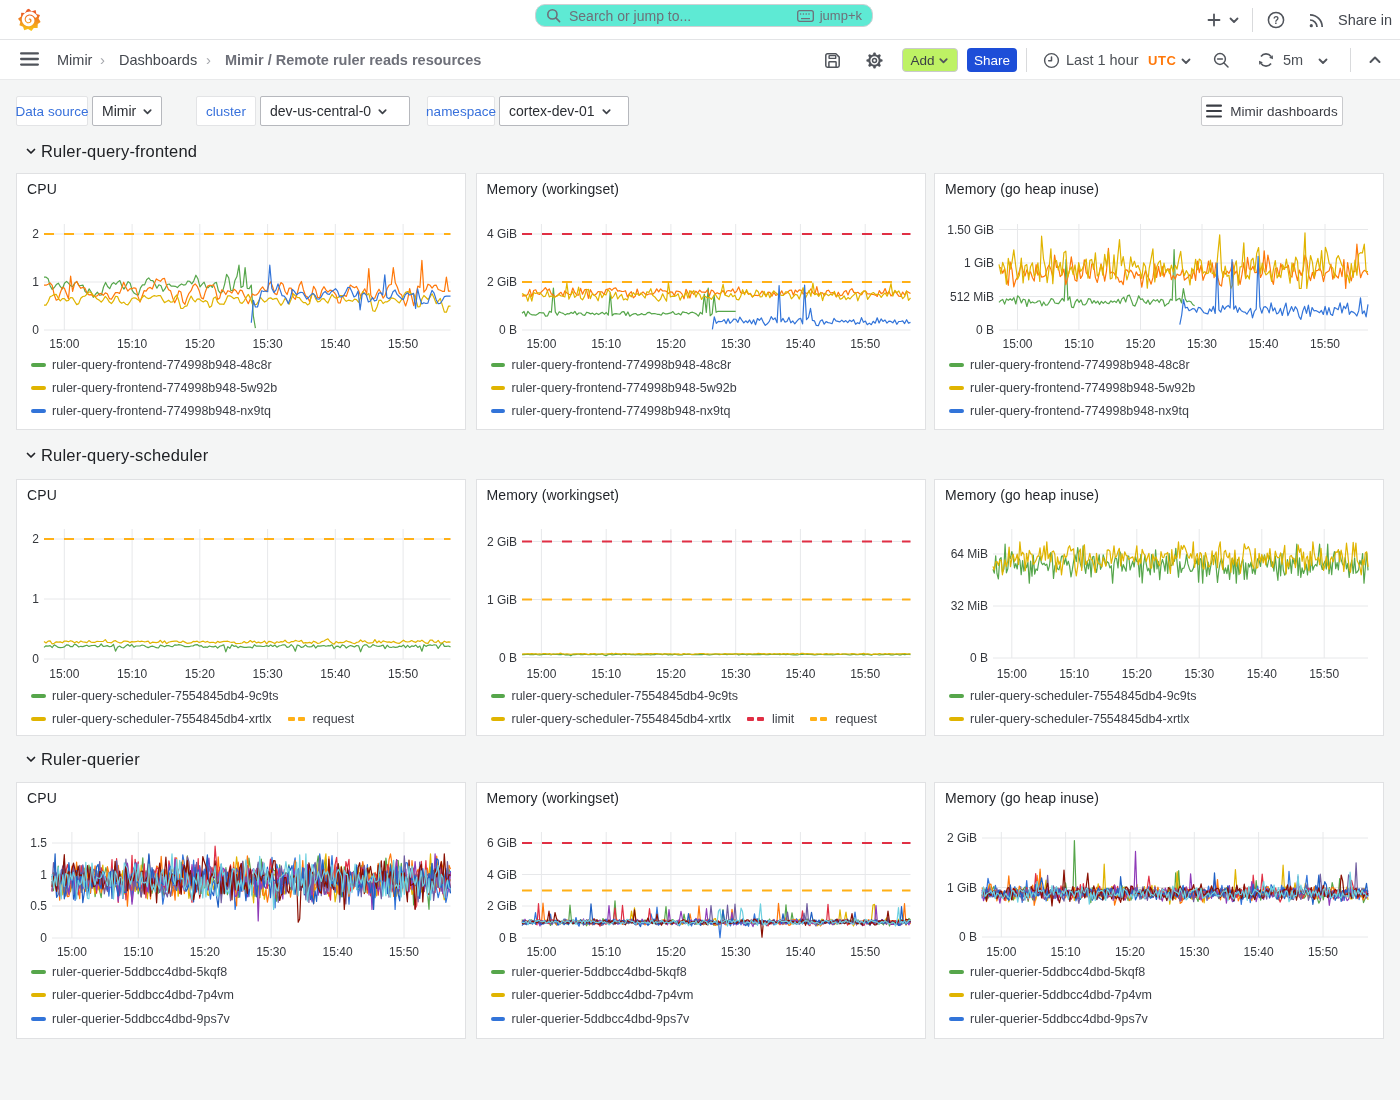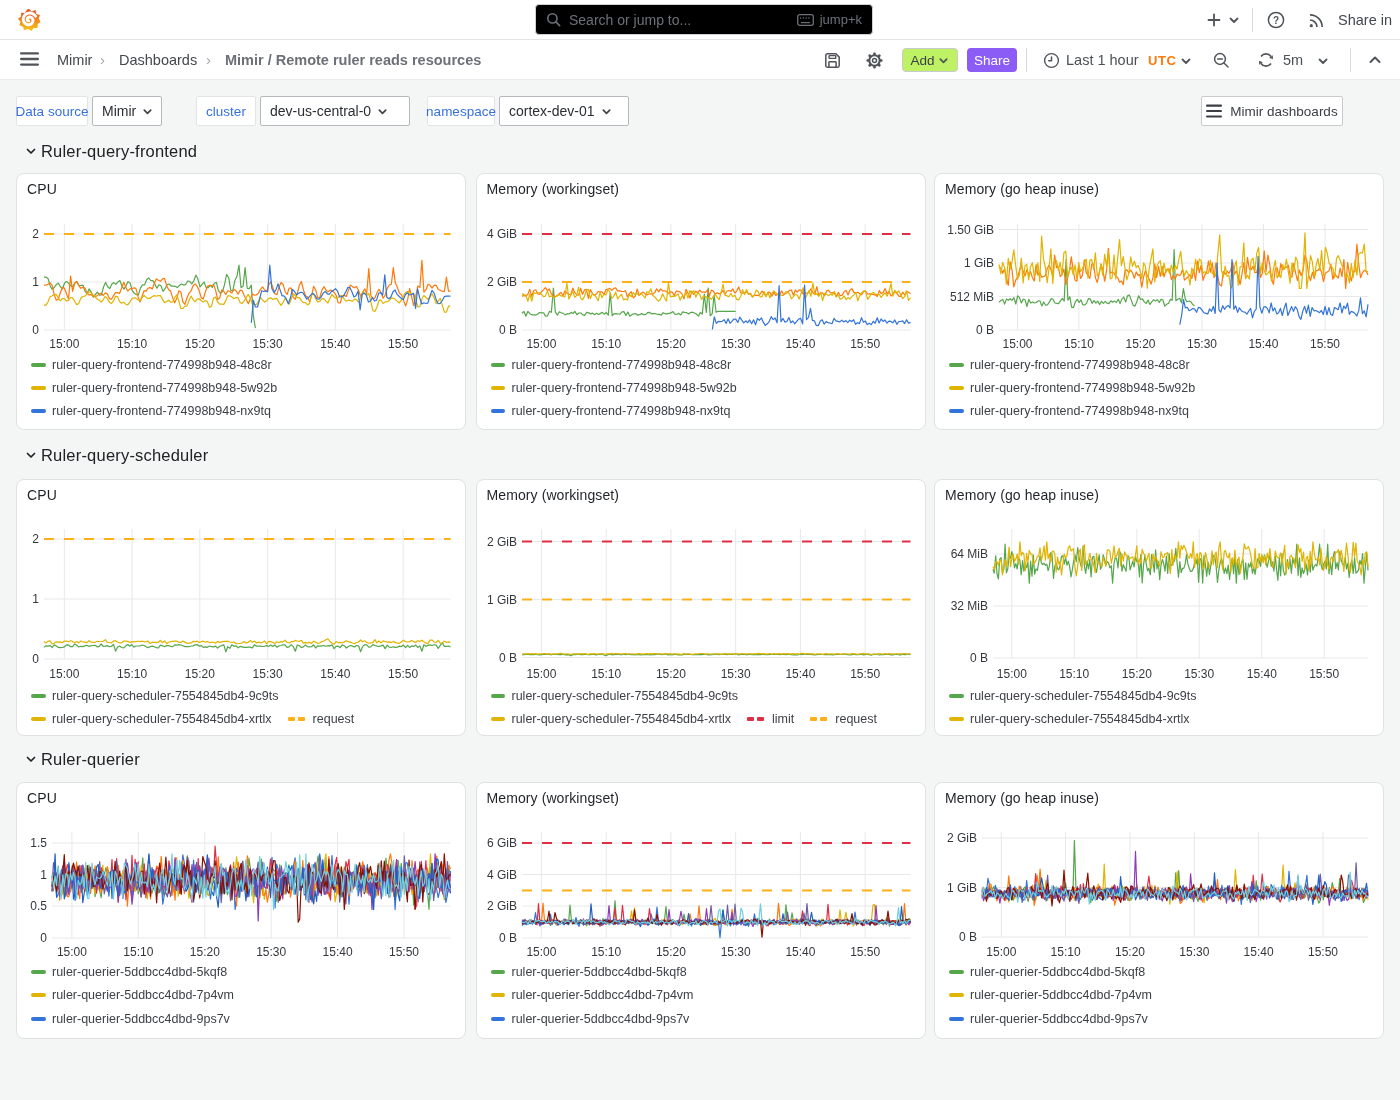--- a/index.html
+++ b/index.html
@@ -1,28 +1,28 @@
 <!DOCTYPE html>
 <html><head><meta charset="utf-8"><title>Mimir / Remote ruler reads resources</title><style>
 *{box-sizing:border-box;margin:0;padding:0}
 html,body{width:1400px;height:1100px;overflow:hidden}
 body{font-family:"Liberation Sans",sans-serif;background:#f4f5f5;position:relative}
 .topbar{position:absolute;left:0;top:0;width:1400px;height:40px;background:#fff;border-bottom:1px solid #e3e4e6}
 .toolbar{position:absolute;left:0;top:40px;width:1400px;height:40px;background:#fff;border-bottom:1px solid #e9eaeb}
-.searchbox{position:absolute;left:535px;top:4px;width:338px;height:31px;border:1px solid #cfd0d3;border-radius:4px;background:#000000;display:flex;align-items:center;padding:0 10px;color:#6e7079;font-size:14px}
+.searchbox{position:absolute;left:535px;top:4px;width:338px;height:23px;border:1px solid #cfd0d3;border-radius:10px;background:#5eead4;display:flex;align-items:center;padding:0 10px;color:#6e7079;font-size:14px}
 .btn{position:absolute;height:24px;border-radius:4px;font-size:13.5px;display:flex;align-items:center;justify-content:center}
 .btn.ghost{border:1px solid #c9cacd;background:#bef264;color:#3b3e45}
-.btn.blue{background:#8b5cf6;color:#fff;font-weight:500}
+.btn.blue{background:#1d4ed8;color:#fff;font-weight:500}
 .vdiv{position:absolute;width:1px;background:#d9dadc}
 .fgroup{position:absolute;top:96px;height:30px;display:flex;align-items:center;font-size:13.5px;white-space:nowrap}
 .flabel{height:30px;display:flex;align-items:center;justify-content:center;border:1px solid #e3e4e6;background:#fff;color:#3871dc;border-radius:2px}
 .fvalue{height:30px;display:flex;align-items:center;padding:0 9px;border:1px solid #b6b8bd;background:#fff;color:#2b2e33;border-radius:2px;margin-left:4px;gap:6px;font-size:14px}
 .mimirbtn{position:absolute;top:96px;height:30px;width:142px;border:1px solid #c9cacd;background:#fff;border-radius:2px;display:flex;align-items:center;justify-content:center;gap:8px;padding:0;font-size:13.5px;color:#3b3e45;white-space:nowrap}
 .shead{position:absolute;height:20px;display:flex;align-items:center;gap:3px;font-size:16.5px;font-weight:500;color:#202226;letter-spacing:.2px}
-.panel{position:absolute;background:#fff;border:1px solid #e0e1e3;border-radius:8px}
+.panel{position:absolute;background:#fff;border:1px solid #e0e1e3;border-radius:0}
 .ptitle{position:absolute;left:10px;top:7px;font-size:14px;font-weight:500;color:#1f2227;letter-spacing:.1px}
 .chart{position:absolute;left:0;top:0}
 .lrow{position:absolute;left:14px;height:16px;display:flex;align-items:center;font-size:12.5px;color:#3e4148;white-space:nowrap}
 .lmark{width:14.5px;height:4.5px;border-radius:2px;margin-right:6.5px;flex:0 0 auto}
 .lname{line-height:16px}
 .ldash{display:inline-flex;gap:3px;margin-left:16px;margin-right:8px}
 .ldash i{display:block;width:7px;height:4px;border-radius:1px}
 .t{position:absolute;white-space:nowrap}
 </style></head><body>
 <div class="topbar"></div>

